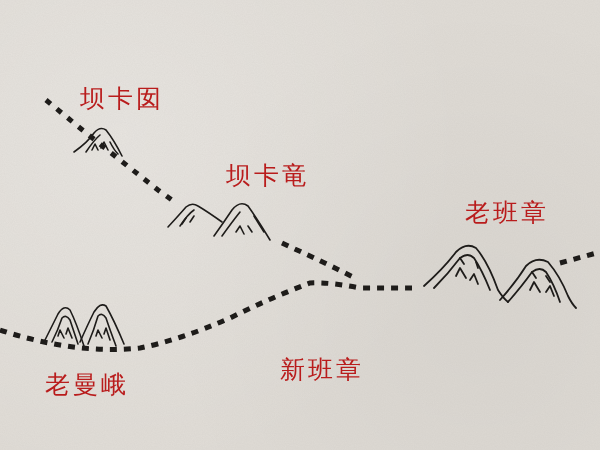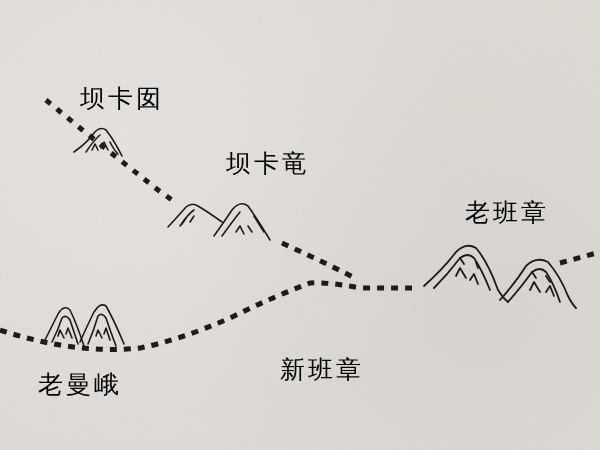--- a/index.html
+++ b/index.html
@@ -17,21 +17,21 @@
         radial-gradient(circle at 80% 70%, rgba(0,0,0,0.03) 0, rgba(0,0,0,0) 55%);
       font-family: "DejaVu Serif", "Liberation Serif", serif;
     }
     .map-canvas {
       position: absolute;
       left: 0; top: 0;
       width: 600px; height: 450px;
     }
     .place-label {
       position: absolute;
-      color: #000000;
+      color: #b91c1c;
       font-size: 25px;
       letter-spacing: 3px;
       white-space: nowrap;
       line-height: 1;
     }
   </style>
 </head>
 <body>
 
 <svg class="map-canvas" viewBox="0 0 600 450" xmlns="http://www.w3.org/2000/svg">
@@ -83,16 +83,16 @@
     <path d="M 44 342 Q 52 326 58 314 Q 64 304 70 310 Q 76 322 84 346"></path>
     <path d="M 52 342 Q 58 330 62 318 Q 66 314 70 320 Q 74 332 78 344"></path>
     <path d="M 58 336 L 60 330 L 64 338 M 66 334 L 68 328 L 72 338"></path>
     <path d="M 80 342 Q 88 324 94 312 Q 100 302 106 306 Q 114 320 124 344"></path>
     <path d="M 88 344 Q 94 330 98 316 Q 102 312 106 318 Q 110 330 116 346"></path>
     <path d="M 96 336 L 98 330 L 102 338 M 104 334 L 106 328 L 110 340"></path>
   </g>
 </svg>
 
 <div class="place-label" style="left:80px; top:86px;">坝卡囡</div>
-<div class="place-label" style="left:226px; top:151px;">坝卡竜</div>
+<div class="place-label" style="left:226px; top:163px;">坝卡竜</div>
 <div class="place-label" style="left:465px; top:200px;font-family:Liberation Serif, serif;">老班章</div>
-<div class="place-label" style="left:38px; top:372px;">老曼峨</div>
+<div class="place-label" style="left:45px; top:372px;">老曼峨</div>
 <div class="place-label" style="left:280px; top:357px;">新班章</div>
 
 </body></html>

